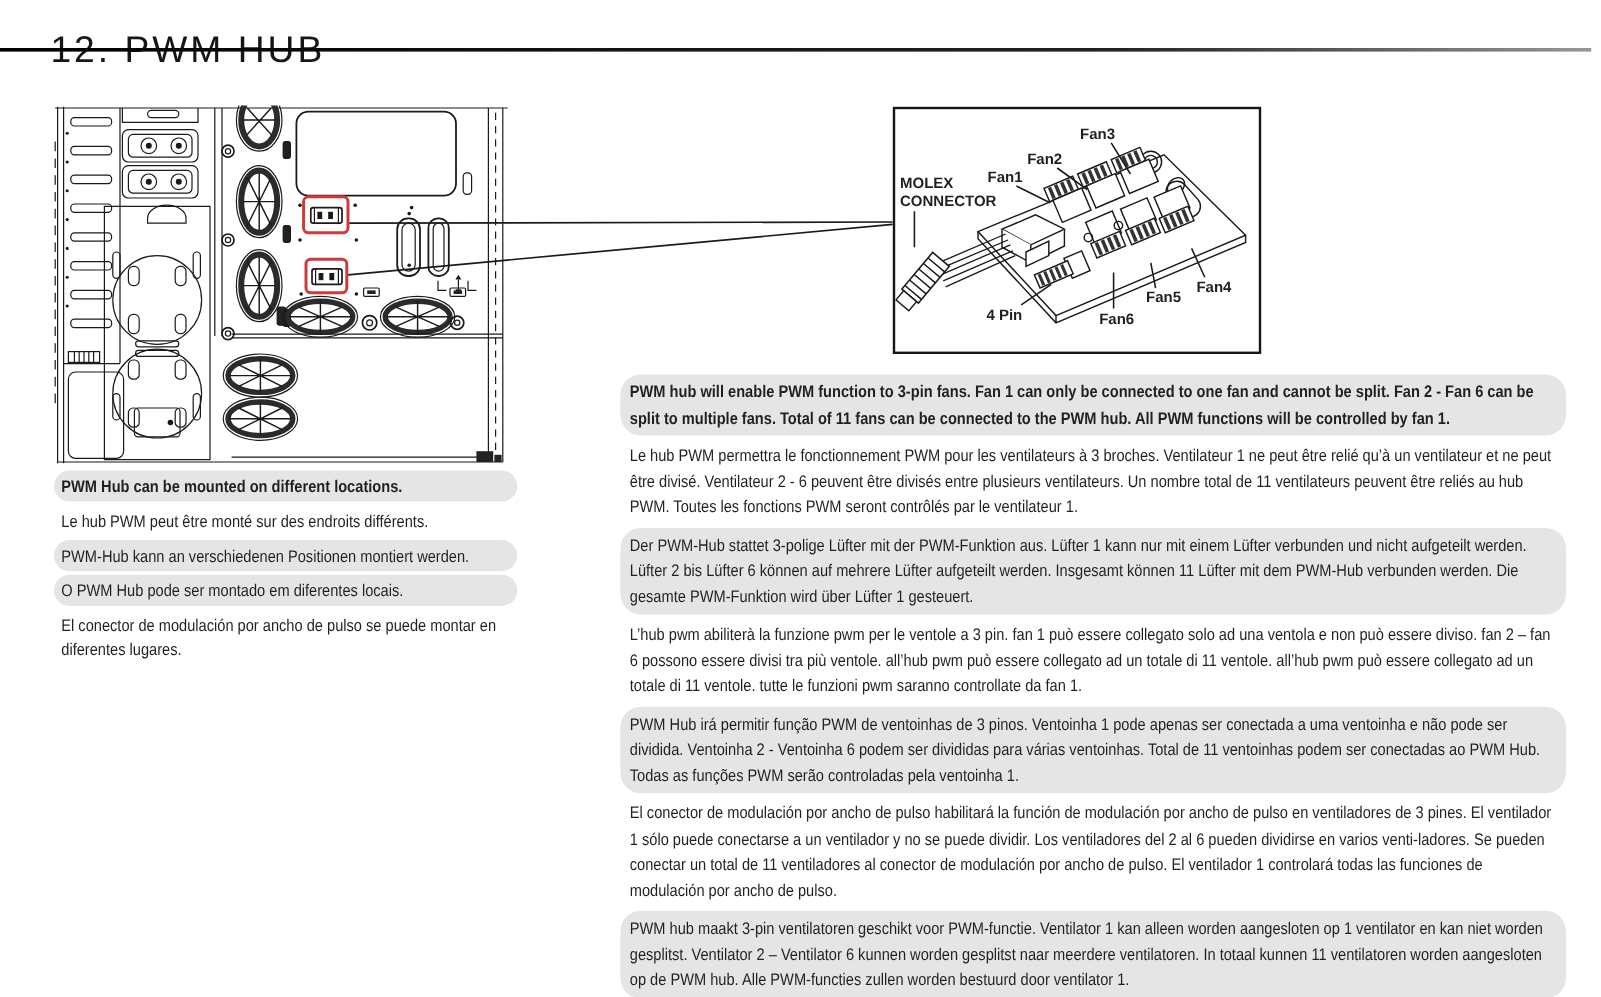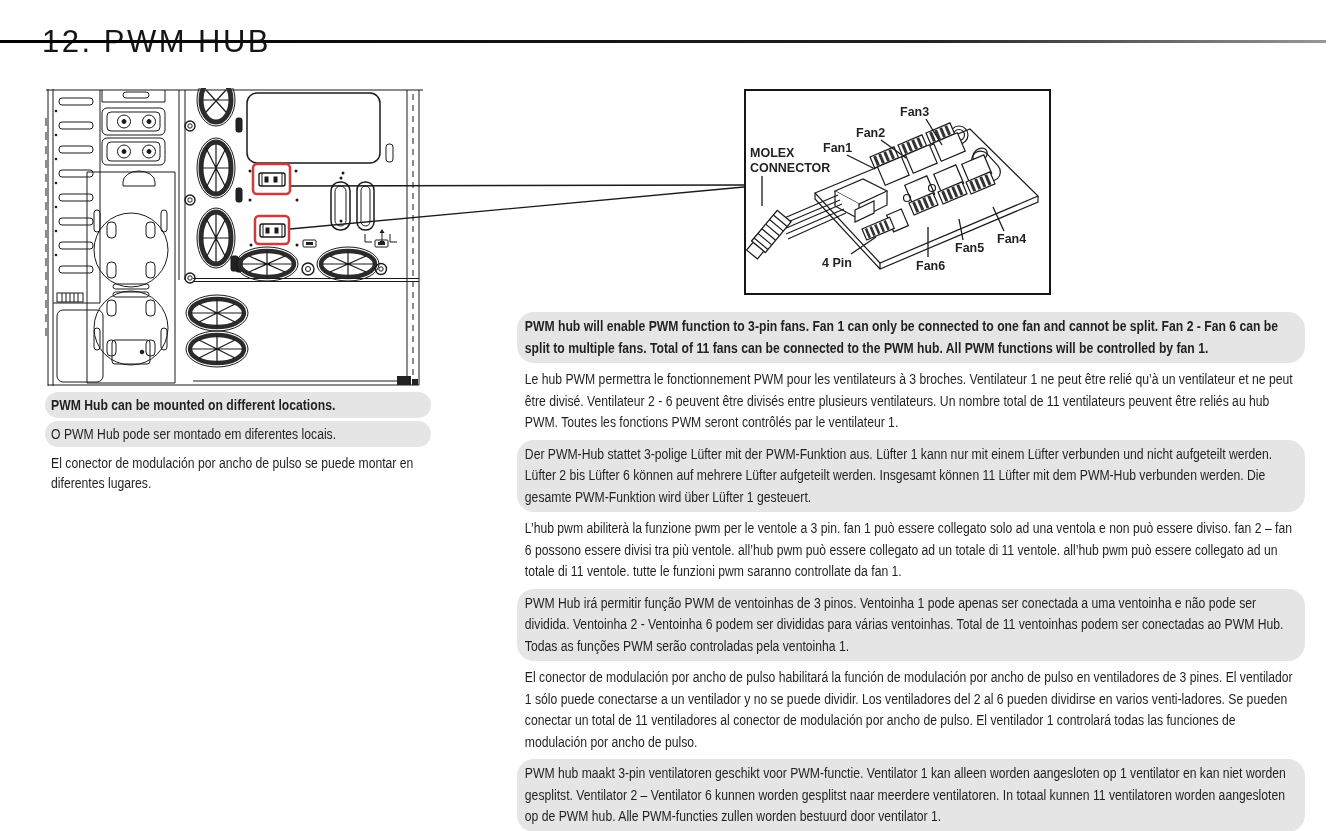--- a/index.html
+++ b/index.html
@@ -352,20 +352,26 @@
   <text class="dlabel" x="251" y="152">Fan4</text>
   <text class="dlabel" x="209" y="161">Fan5</text>
   <text class="dlabel" x="170" y="179">Fan6</text>
   <text class="dlabel" x="76" y="176">4 Pin</text>
 </svg>
 
 <div class="tcol tcol-left">
   <div class="trow shaded bold">
     <div class="trow-inner">PWM Hub can be mounted on different locations.</div>
   </div>
+  <div class="trow">
+    <div class="trow-inner">Le hub PWM peut être monté sur des endroits différents.</div>
+  </div>
+  <div class="trow shaded">
+    <div class="trow-inner">PWM-Hub kann an verschiedenen Positionen montiert werden.</div>
+  </div>
   <div class="trow shaded">
     <div class="trow-inner">O PWM Hub pode ser montado em diferentes locais.</div>
   </div>
   <div class="trow">
     <div class="trow-inner">El conector de modulación por ancho de pulso se puede montar en diferentes lugares.</div>
   </div>
 </div>
 
 <div class="tcol tcol-right">
   <div class="trow shaded bold">

